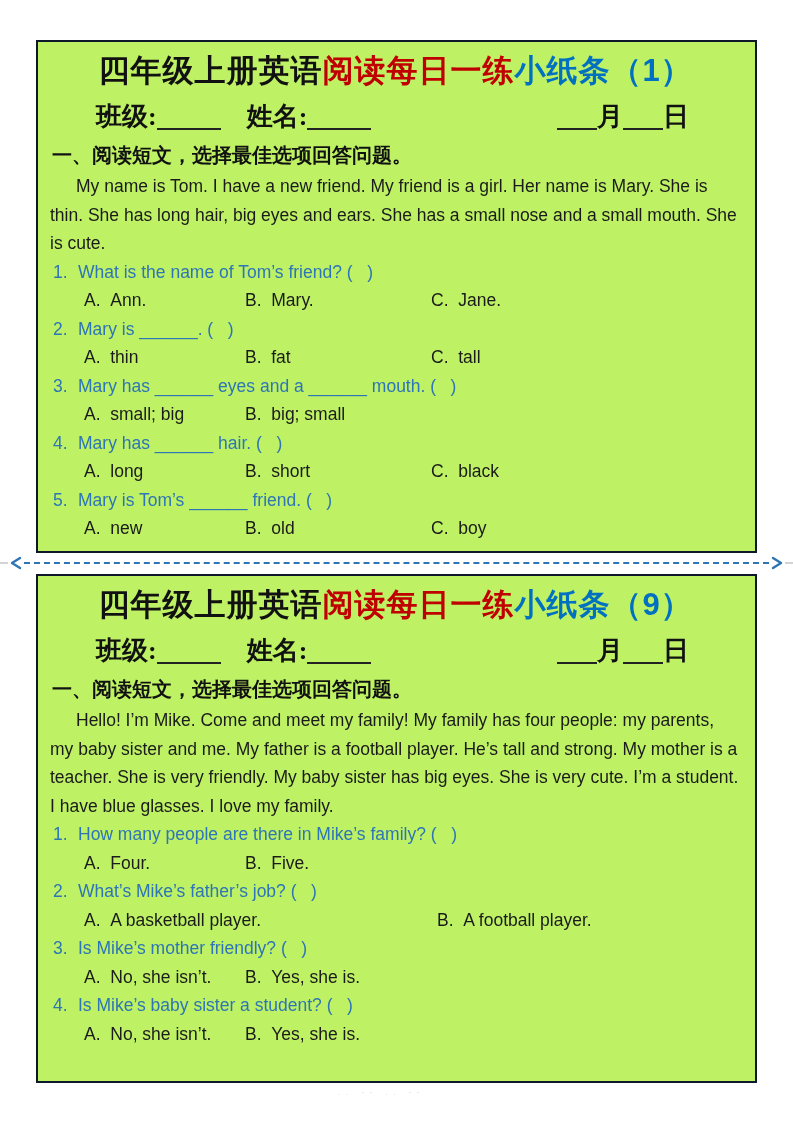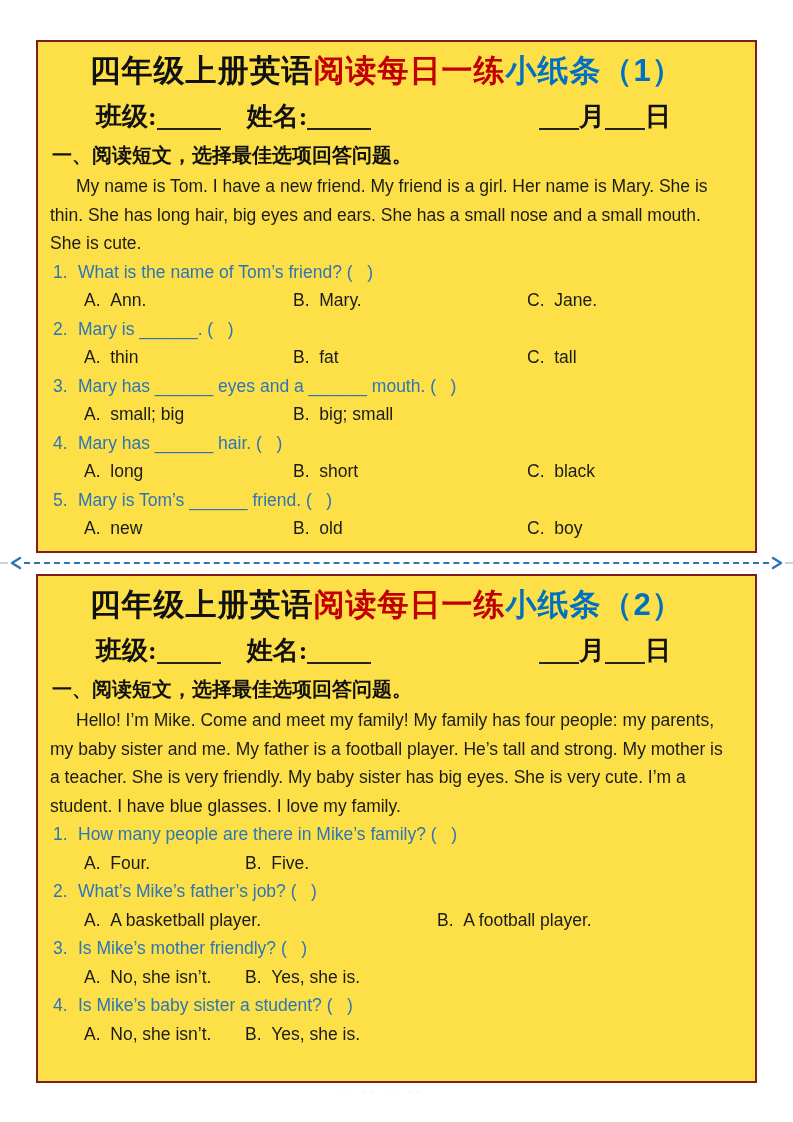--- a/index.html
+++ b/index.html
@@ -2,21 +2,21 @@
 <html><head>
 <meta charset="utf-8">
 <style>
   html,body{margin:0;padding:0;}
   body{
     width:793px;height:1122px;position:relative;background:#ffffff;
     font-family:"Liberation Sans",sans-serif;color:#1b1b1b;overflow:hidden;
   }
   .sheet{
     position:absolute;left:36px;width:721px;box-sizing:border-box;
-    border:2px solid #7f1d1d;background:#fde047;padding:6px 32px 4px 12px;
+    border:2px solid #0f172a;background:#bef264;padding:6px 14px 4px 12px;
   }
   .sheet-1{top:40px;height:513px;}
   .sheet-2{top:574px;height:509px;}
 
   .title{
     text-align:center;font-weight:bold;font-size:31px;line-height:42px;
     letter-spacing:1px;white-space:nowrap;margin-top:2px;
   }
   .t-black{color:#111111;}
   .t-red{color:#c00000;}
@@ -43,21 +43,21 @@
     text-indent:26px;color:#1b1b1b;
   }
 
   .question{display:flex;color:#2e75b6;font-size:17.5px;line-height:28.5px;}
   .qnum{flex:none;width:28px;padding-left:3px;box-sizing:border-box;}
   .qtext{flex:1;}
 
   .options{
     display:grid;padding-left:34px;font-size:17.5px;line-height:28.5px;color:#1b1b1b;
   }
-  .options.cols3{grid-template-columns:161px 186px 1fr;gap:48px;}
+  .options.cols3{grid-template-columns:161px 186px 1fr;}
   .options.cols2{grid-template-columns:161px 1fr;}
   .options.cols2w{grid-template-columns:353px 1fr;}
 
   .cut-line{
     position:absolute;top:555px;left:0;width:793px;height:16px;
     display:flex;align-items:center;
   }
   .cut-dash{flex:1;border-top:2px dashed #2e75b6;height:0;}
   .cut-arrow{flex:none;display:block;}
   .edge-tick{flex:none;width:8px;border-top:2px solid #b5b5b5;height:0;opacity:.6;}
@@ -150,21 +150,21 @@
     </svg>
   <span class="cut-dash"></span>
   <svg class="cut-arrow" width="16" height="14" viewBox="0 0 16 14">
       <path d="M4 2 L12 7 L4 12" fill="none" stroke="#2e75b6" stroke-width="2.4" stroke-linecap="round" stroke-linejoin="round"></path>
     </svg>
   <span class="edge-tick"></span>
 </div>
 
 <div class="sheet sheet-2">
   <div class="title">
-    <span class="t-black">四年级上册英语</span><span class="t-red">阅读每日一练</span><span class="t-blue">小纸条（2）</span>
+    <span class="t-black">四年级上册英语</span><span class="t-red">阅读每日一练</span><span class="t-blue">小纸条（9）</span>
   </div>
 
   <div class="fields">
     <span>班级:</span>
       <span class="blank w-name"></span>
     <span class="gap"></span>
     <span>姓名:</span>
       <span class="blank w-name"></span>
     <span class="date-group">
       <span class="blank w-date"></span>

